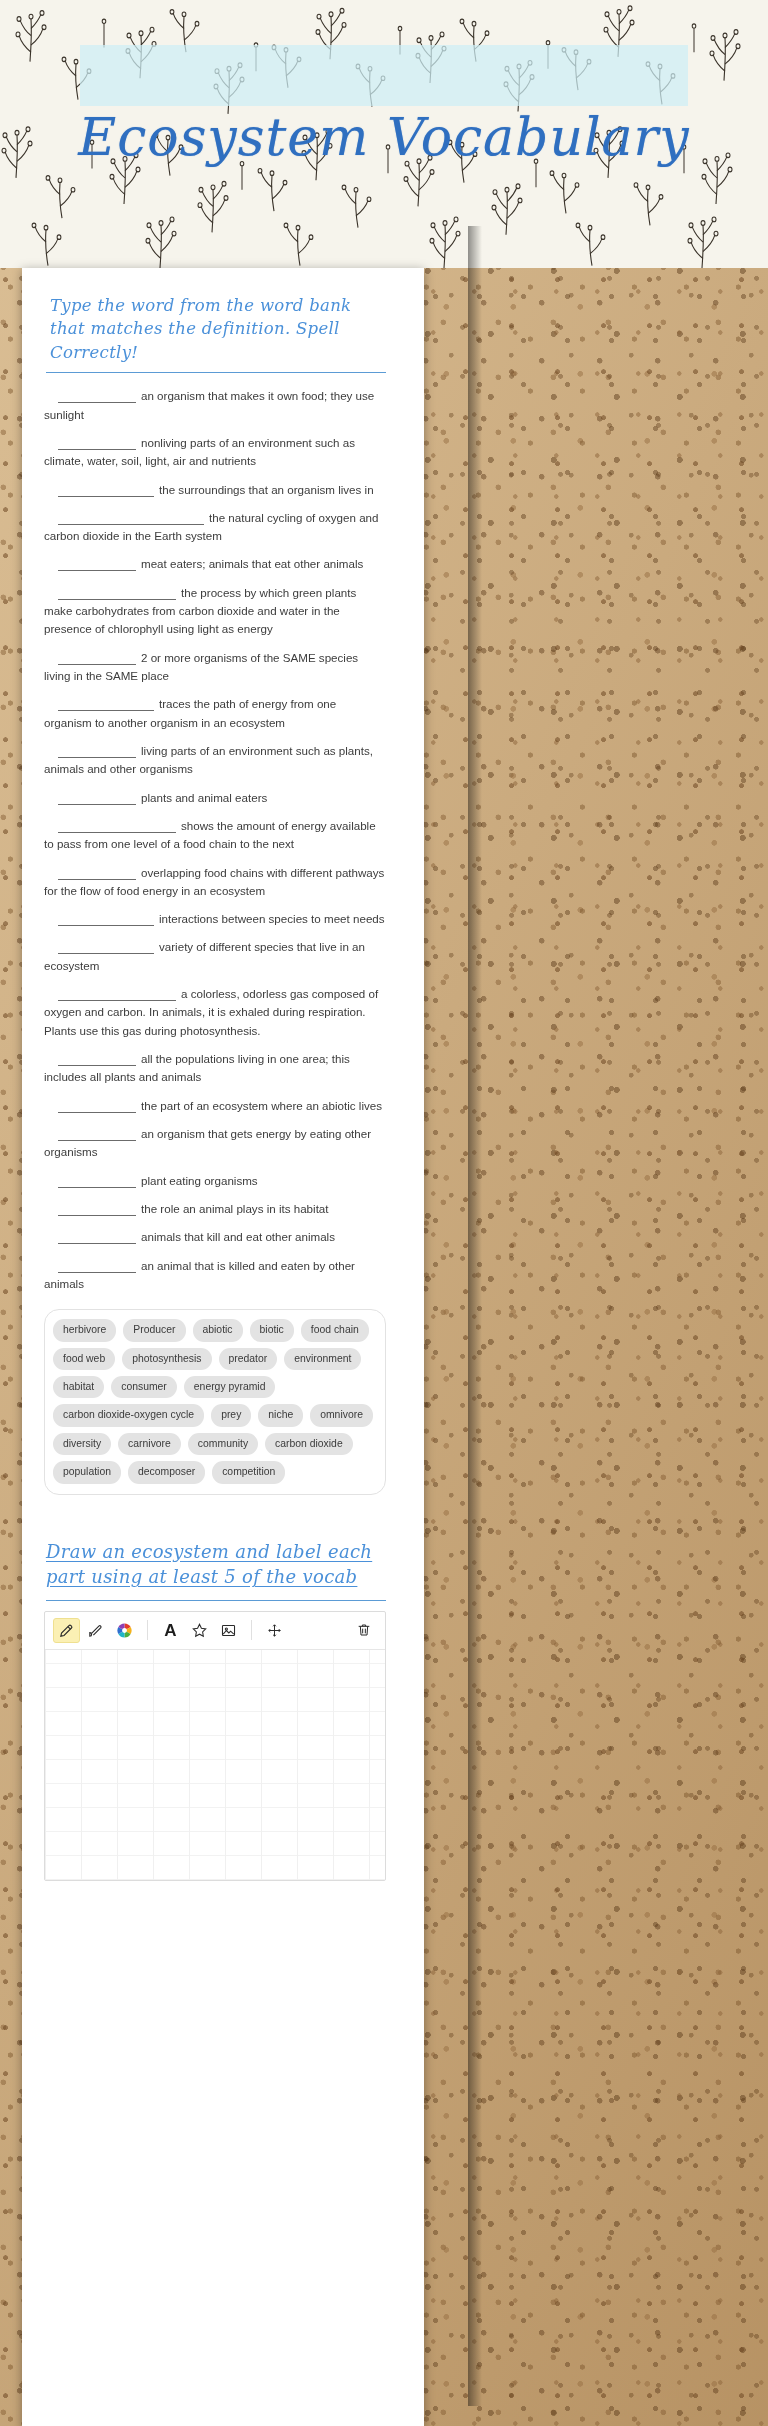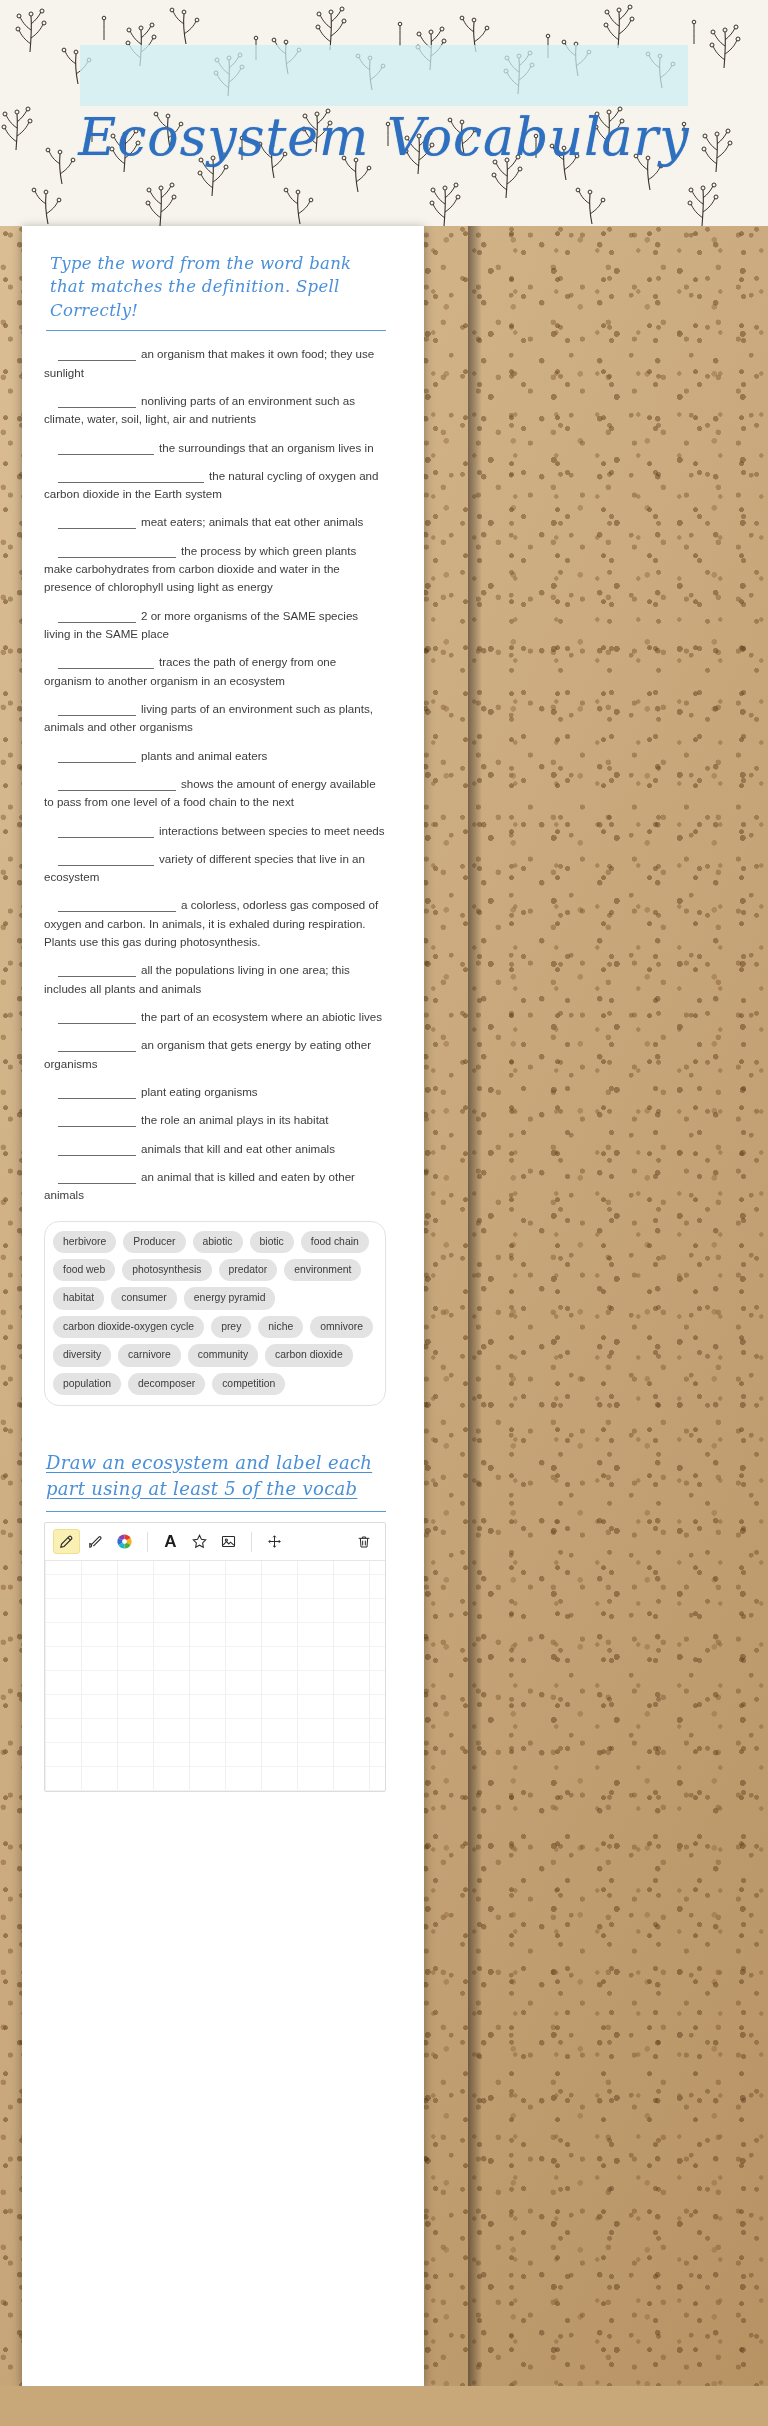--- a/index.html
+++ b/index.html
@@ -31,21 +31,21 @@
     background-size: 46px 46px, 58px 58px, 41px 41px, 63px 63px, 52px 52px,
                      49px 49px, 67px 67px, 44px 44px, 55px 55px, 60px 60px, 100% 100%;
     z-index: 0;
   }
 
   .shell { position: relative; z-index: 2; }
 
   
   .banner {
     position: relative;
-    height: 226px;
+    height: 268px;
     overflow: hidden;
     background-color: #f6f4ec;
   }
   .sprig-layer { position:absolute; inset:0; }
   .sprig-layer svg { position:absolute; width:100%; height:100%; }
 
   .banner-title-wrap {
     position: absolute;
     left: 0; right: 0;
     top: 86px;
@@ -314,20 +314,21 @@
         <p class="q"><span class="blank w2"></span><span>nonliving parts of an environment such as climate, water, soil, light, air and nutrients</span></p>
         <p class="q"><span class="blank w3"></span><span>the surroundings that an organism lives in</span></p>
         <p class="q"><span class="blank w5"></span><span>the natural cycling of oxygen and carbon dioxide in the Earth system</span></p>
         <p class="q"><span class="blank w2"></span><span>meat eaters; animals that eat other animals</span></p>
         <p class="q"><span class="blank w4"></span><span>the process by which green plants make carbohydrates from carbon dioxide and water in the presence of chlorophyll using light as energy</span></p>
         <p class="q"><span class="blank w2"></span><span>2 or more organisms of the SAME species living in the SAME place</span></p>
         <p class="q"><span class="blank w3"></span><span>traces the path of energy from one organism to another organism in an ecosystem</span></p>
         <p class="q"><span class="blank w2"></span><span>living parts of an environment such as plants, animals and other organisms</span></p>
         <p class="q"><span class="blank w2"></span><span>plants and animal eaters</span></p>
         <p class="q"><span class="blank w4"></span><span>shows the amount of energy available to pass from one level of a food chain to the next</span></p>
+        <p class="q"><span class="blank w2"></span><span>overlapping food chains with different pathways for the flow of food energy in an ecosystem</span></p>
         <p class="q"><span class="blank w3"></span><span>interactions between species to meet needs</span></p>
         <p class="q"><span class="blank w3"></span><span>variety of different species that live in an ecosystem</span></p>
         <p class="q"><span class="blank w4"></span><span>a colorless, odorless gas composed of oxygen and carbon. In animals, it is exhaled during respiration. Plants use this gas during photosynthesis.</span></p>
         <p class="q"><span class="blank w2"></span><span>all the populations living in one area; this includes all plants and animals</span></p>
         <p class="q"><span class="blank w2"></span><span>the part of an ecosystem where an abiotic lives</span></p>
         <p class="q"><span class="blank w2"></span><span>an organism that gets energy by eating other organisms</span></p>
         <p class="q"><span class="blank w2"></span><span>plant eating organisms</span></p>
         <p class="q"><span class="blank w2"></span><span>the role an animal plays in its habitat</span></p>
         <p class="q"><span class="blank w2"></span><span>animals that kill and eat other animals</span></p>
         <p class="q"><span class="blank w2"></span><span>an animal that is killed and eaten by other animals</span></p>

